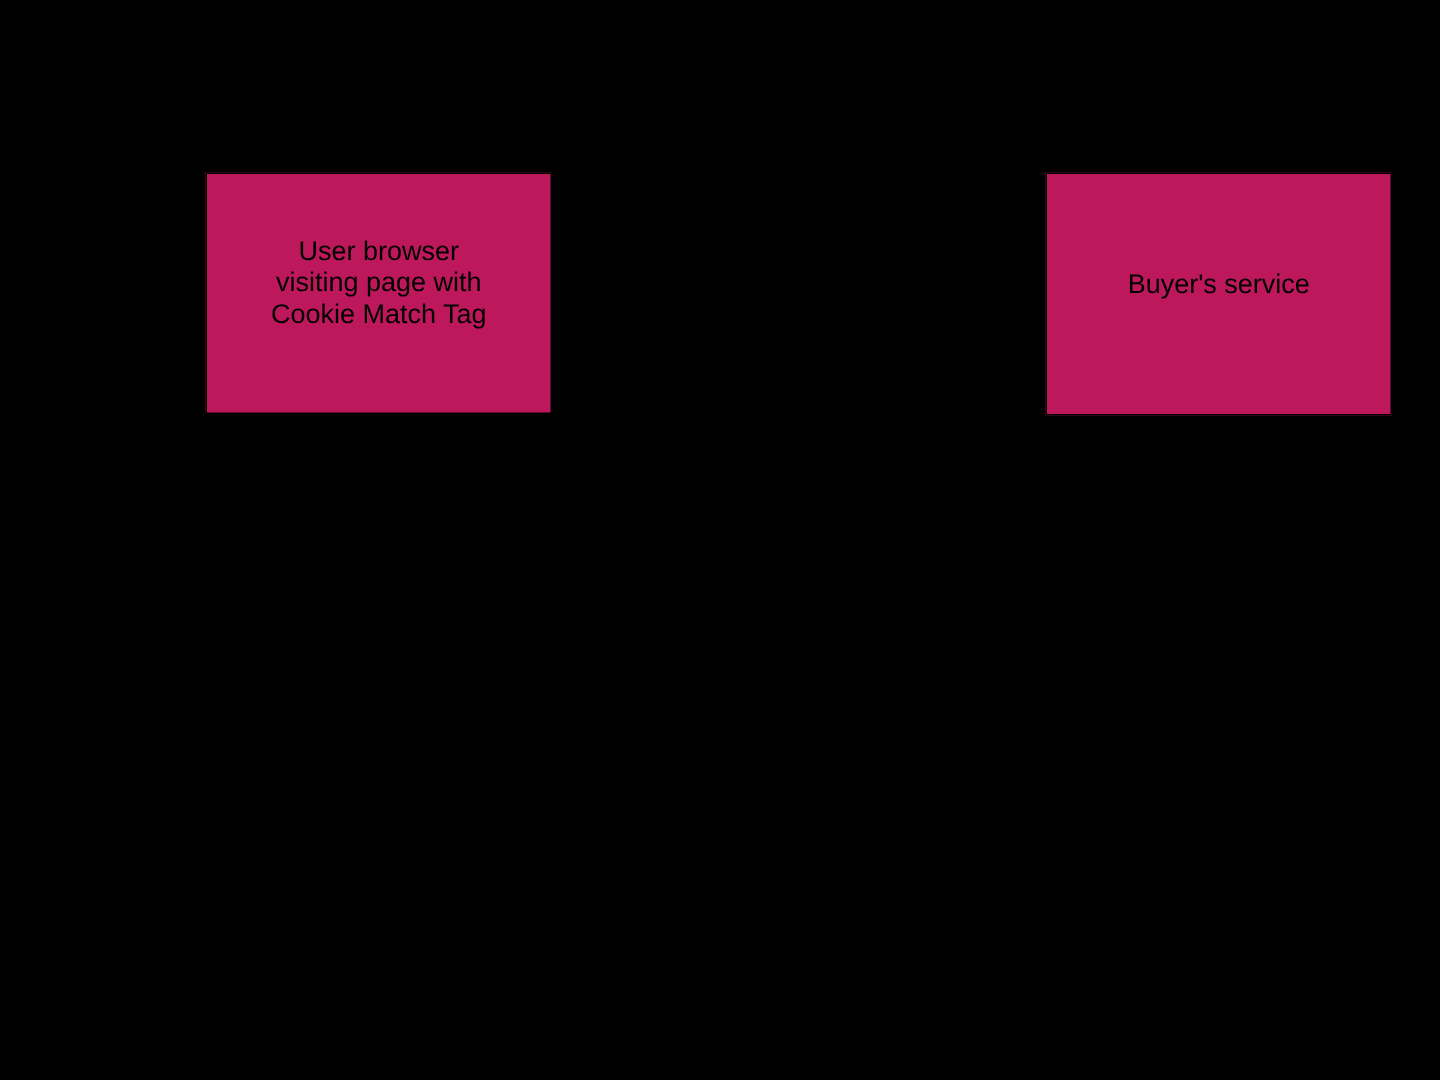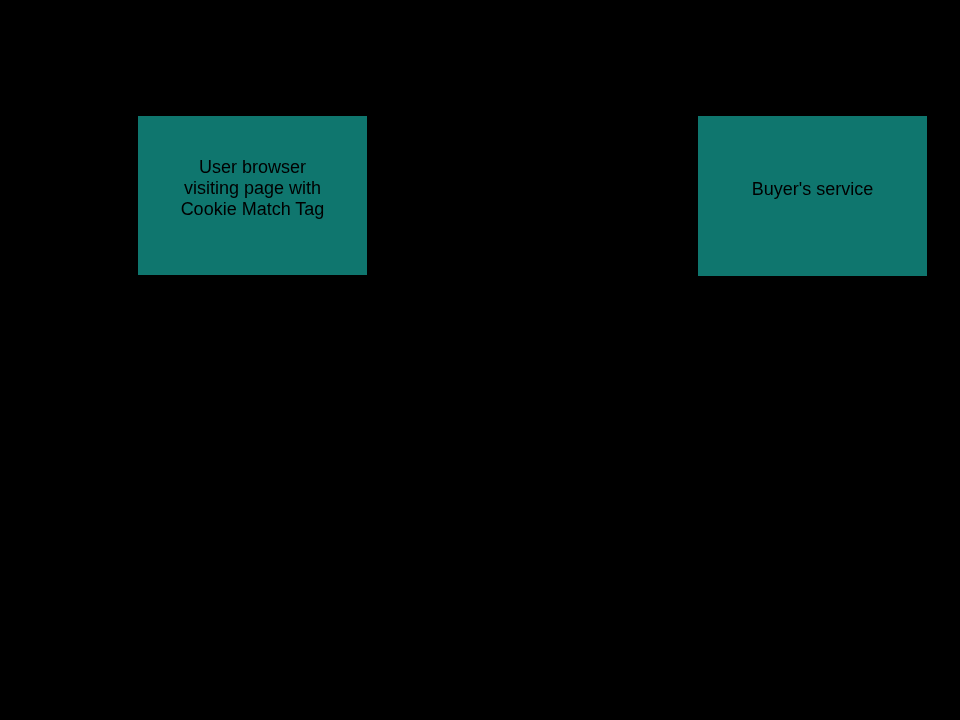--- a/index.html
+++ b/index.html
@@ -11,21 +11,21 @@
     position: relative;
     width: 960px;
     height: 720px;
     background: #000000;
     overflow: hidden;
     font-family: "Liberation Sans", sans-serif;
   }
   .node {
     position: absolute;
     box-sizing: border-box;
-    background: #0f766e;
+    background: #be185d;
     border: 1px solid #000000;
     display: flex;
     align-items: center;
     justify-content: center;
   }
   .node-label {
     display: block;
     position: relative;
     top: -7px;
     width: 100%;

